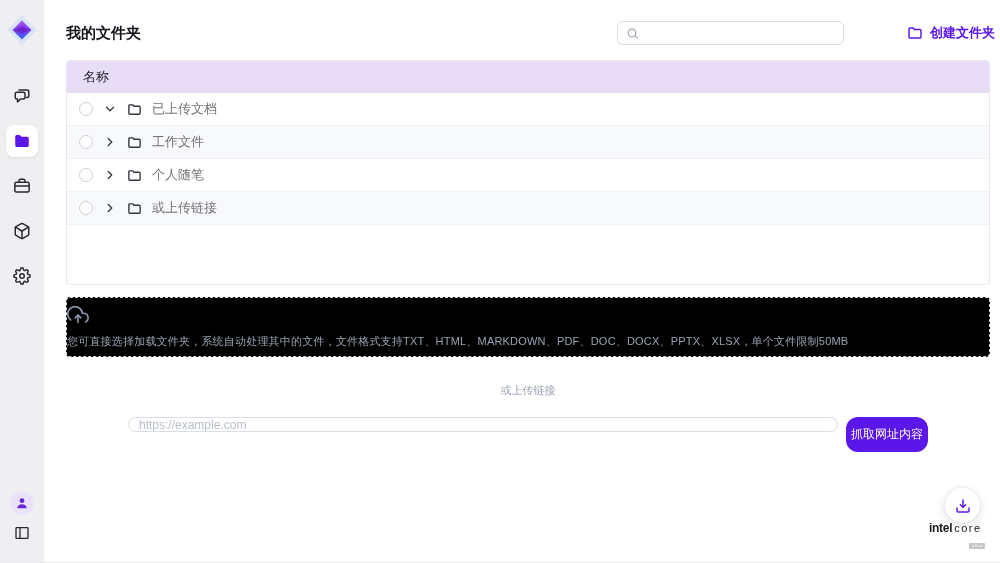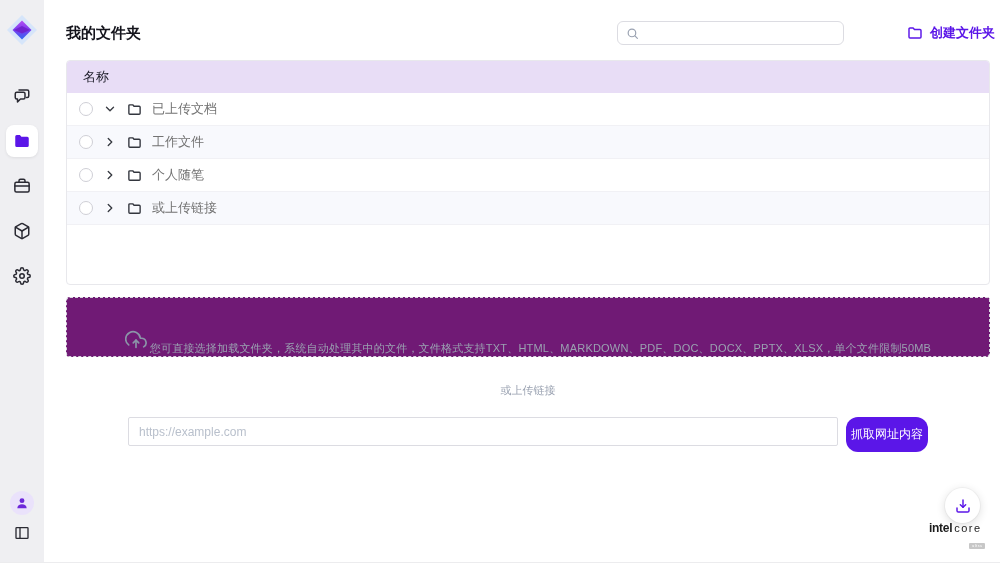--- a/index.html
+++ b/index.html
@@ -64,33 +64,33 @@
   .trow.alt { background:#f8f9fd; }
   .radio {
     width:14px; height:14px; border-radius:50%; border:1px solid #cfcfd6; background:#fff; flex-shrink:0;
   }
   .chev { color:#3c3f46; display:flex; width:14px; height:14px; }
   .chev.expanded svg { transform:rotate(90deg); }
   .row-folder { color:#33363e; display:flex; }
 
   
   .dropzone {
-    margin-top:12px; width:924px; height:60px; background:#701a75;
+    margin-top:12px; width:924px; height:60px; background:#000000;
     border:1px dashed #d9d9e0; border-radius:4px;
-    display:flex; flex-direction:row; align-items:flex-end; justify-content:center; gap:3px;
+    display:flex; flex-direction:column; align-items:flex-start; justify-content:center; gap:3px;
     cursor:pointer;
   }
   .dropzone .cloud { color:#8b95a8; }
   .drop-hint { font-size:11px; color:#9aa2b1; letter-spacing:.2px; }
 
   .or-link { margin-top:26px; text-align:center; font-size:11px; color:#9aa2b1; width:924px; }
 
   .link-row { width:800px; margin:19px auto 0; margin-left:62px; display:flex; gap:8px; }
   .url-input {
-    flex:1; height:29px; border:1px solid #dcdce2; border-radius:2px;
+    flex:1; height:15px; border:1px solid #dcdce2; border-radius:11px;
     padding:0 10px; font-size:12px; outline:none; color:#404040; font-family:inherit;
   }
   .url-input::placeholder { color:#b9c0cc; }
   .fetch-btn {
     width:82px; height:35px; background:#5b16e8; color:#fff; border:none; border-radius:12px;
     font-size:12px; cursor:pointer; font-family:inherit;
   }
 
   
   .fab {

